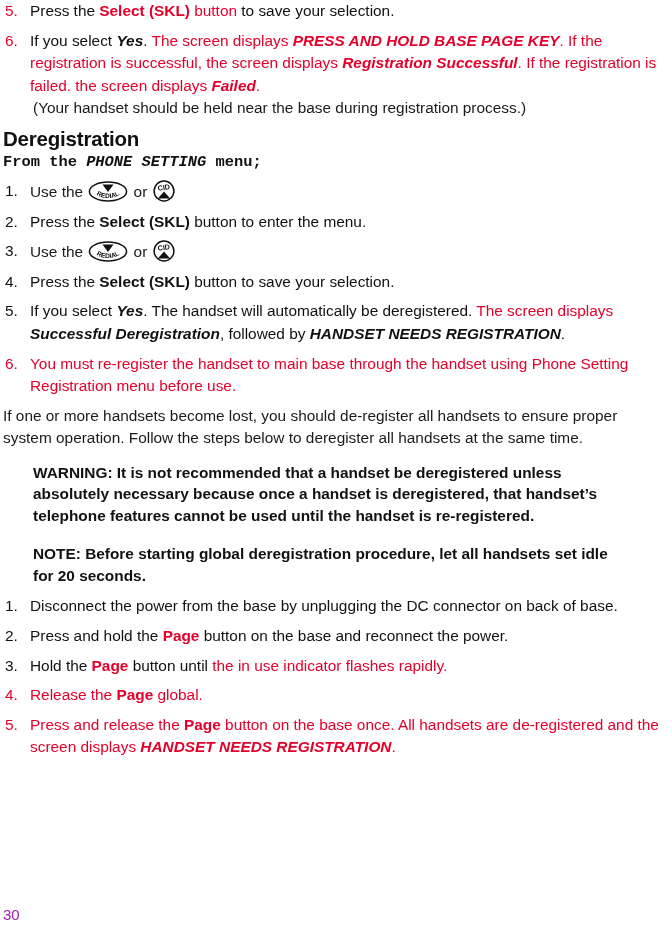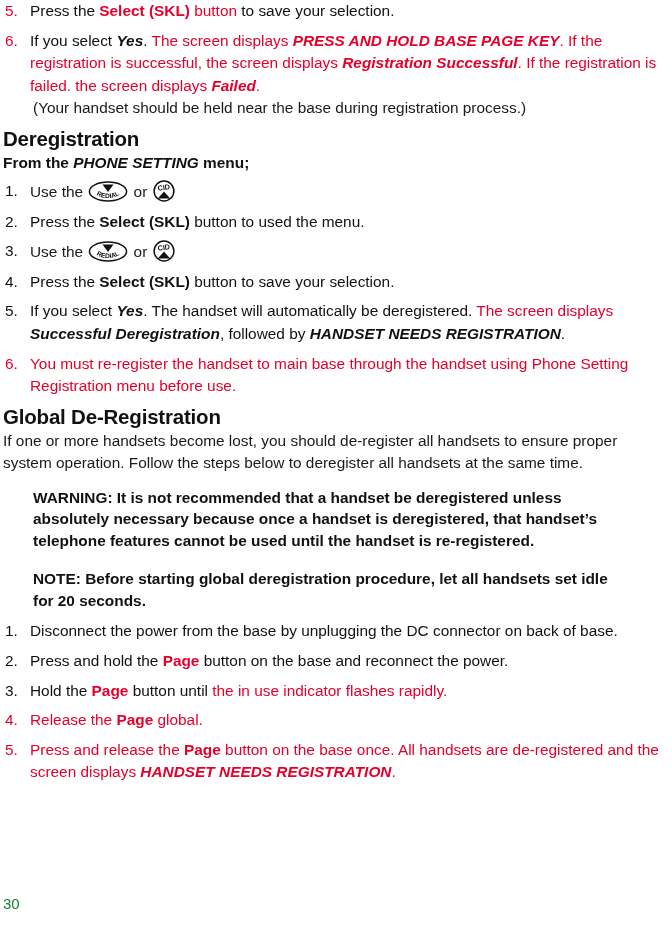--- a/index.html
+++ b/index.html
@@ -57,20 +57,21 @@
     letter-spacing:-0.2px;
     margin:7px 0 1px 1px;
     color:#111;
   }
   .subhead{
     font-size:15.4px;
     line-height:21px;
     font-weight:bold;
     margin:0 0 7px 1px;
     color:#111;
+    font-family:Liberation Mono, monospace;
   }
   p.para{
     font-size:15.4px;
     line-height:22.6px;
     margin:0 0 2px 1px;
   }
 
   
   .callout{
     font-size:15.4px;
@@ -89,24 +90,24 @@
     vertical-align:-5px;
     margin:0 1px;
   }
   .ico-redial{width:40px;height:21px;}
   .ico-cid{width:22px;height:22px;}
 
   
   .folio{
     position:absolute;
     left:3px;
-    bottom:17px;
+    bottom:6px;
     font-size:15px;
     line-height:18px;
-    color:#15803d;
+    color:#a21caf;
   }
 </style>
 </head>
 <body>
 
 <div class="page">
 
   <div>
 
     <div class="li">
@@ -141,21 +142,21 @@
             </svg></span><span> or </span><span class="btn-ico ico-cid"><svg viewBox="0 0 22 22" width="22" height="22">
               <circle cx="11" cy="11" r="9.9" fill="#fff" stroke="#111" stroke-width="1.5"></circle>
               <text x="11" y="10" font-family="Liberation Sans, sans-serif" font-size="7.2" font-weight="bold" fill="#111" text-anchor="middle" transform="rotate(-8 11 9)">CID</text>
               <polygon points="4.8,18.6 17.2,18.6 11,11.6" fill="#111"></polygon>
             </svg></span>
       </span>
     </div>
 
     <div class="li">
       <span class="num blk">2.</span>
-      <span class="txt"><span class="blk ">Press the </span><span class="blk b">Select (SKL)</span><span class="blk "> button to used the menu.</span></span>
+      <span class="txt"><span class="blk ">Press the </span><span class="blk b">Select (SKL)</span><span class="blk "> button to enter the menu.</span></span>
     </div>
 
     <div class="li">
       <span class="num blk">3.</span>
       <span class="txt">
         <span>Use the </span><span class="btn-ico ico-redial"><svg viewBox="0 0 40 21" width="40" height="21">
               <ellipse cx="20" cy="10.5" rx="18.6" ry="9.4" fill="#fff" stroke="#111" stroke-width="1.5"></ellipse>
               <polygon points="14.5,3.6 25.5,3.6 20,11" fill="#111"></polygon>
               <path id="rdArc2" d="M6,10.5 A14.5,9 0 0 0 34,10.5" fill="none"></path>
               <text font-family="Liberation Sans, sans-serif" font-size="6.6" font-weight="bold" fill="#111"><textPath href="#rdArc2" startOffset="50%" text-anchor="middle">REDIAL</textPath></text>
@@ -177,21 +178,20 @@
       <span class="txt"><span class="blk ">If you select </span><span class="blk bi">Yes</span><span class="blk ">. The handset will automatically be deregistered. </span><span class="red ">The screen displays </span><span class="blk bi">Successful Deregistration</span><span class="blk ">, followed by </span><span class="blk bi">HANDSET NEEDS REGISTRATION</span><span class="blk ">.</span></span>
     </div>
 
     <div class="li">
       <span class="num red">6.</span>
       <span class="txt"><span class="red ">You must re-register the handset to main base through the handset using Phone Setting Registration menu before use.</span></span>
     </div>
 
   </div>
 
-  <h2 class="head">Global De-Registration</h2>
 
   <p class="para">If one or more handsets become lost, you should de-register all handsets to ensure proper system operation. Follow the steps below to deregister all handsets at the same time.</p>
 
   <div class="callout first">WARNING: It is not recommended that a handset be deregistered unless absolutely necessary because once a handset is deregistered, that handset’s telephone features cannot be used until the handset is re-registered.</div>
   <div class="callout">NOTE: Before starting global deregistration procedure, let all handsets set idle for 20 seconds.</div>
 
   <div>
 
     <div class="li">
       <span class="num blk">1.</span>

